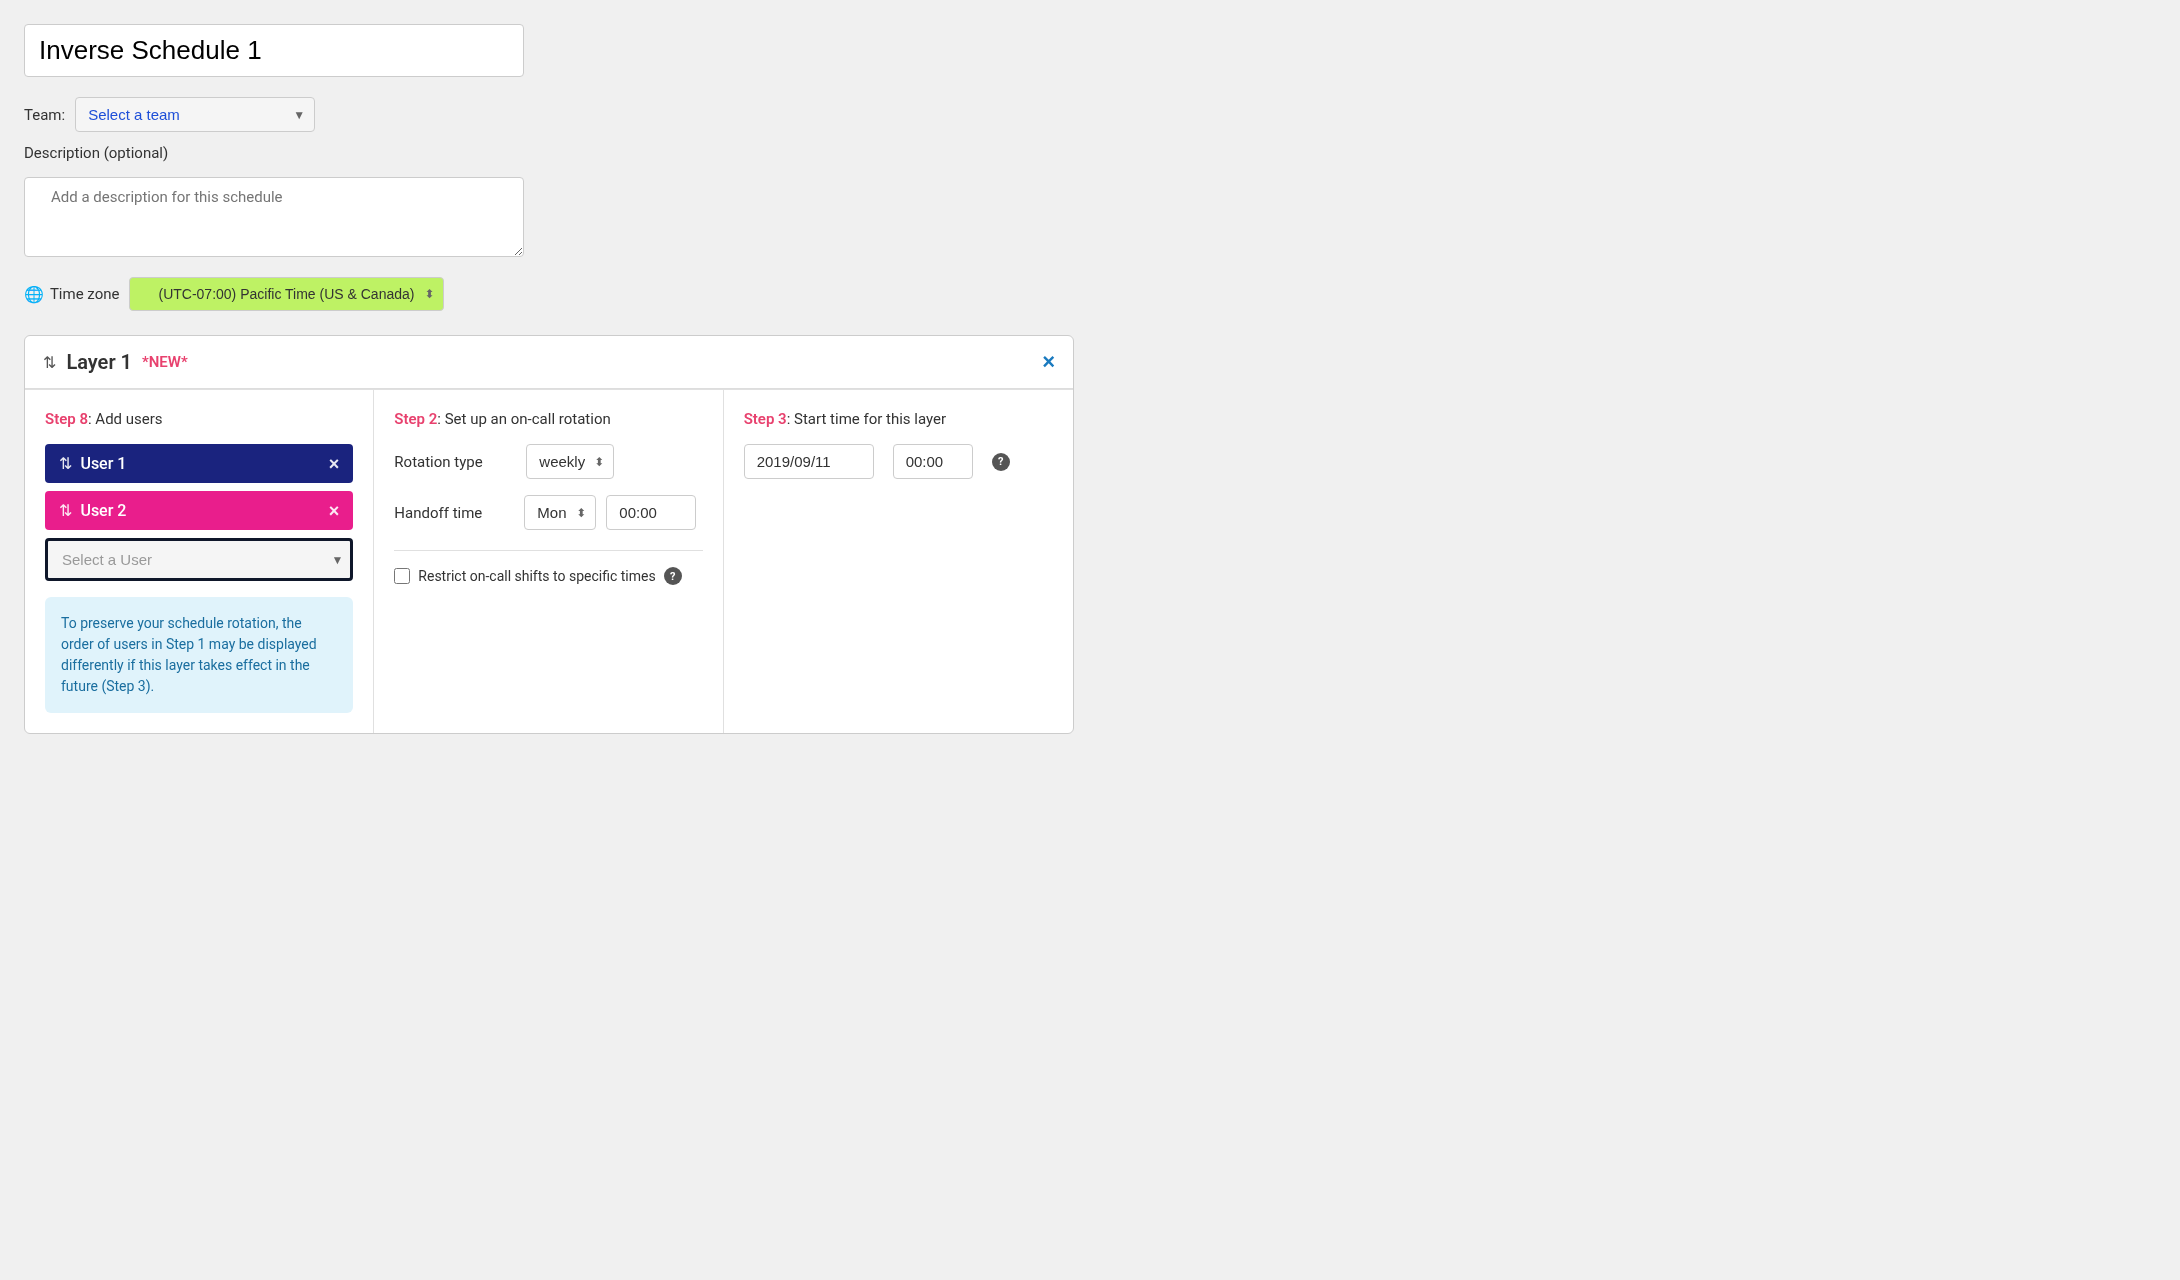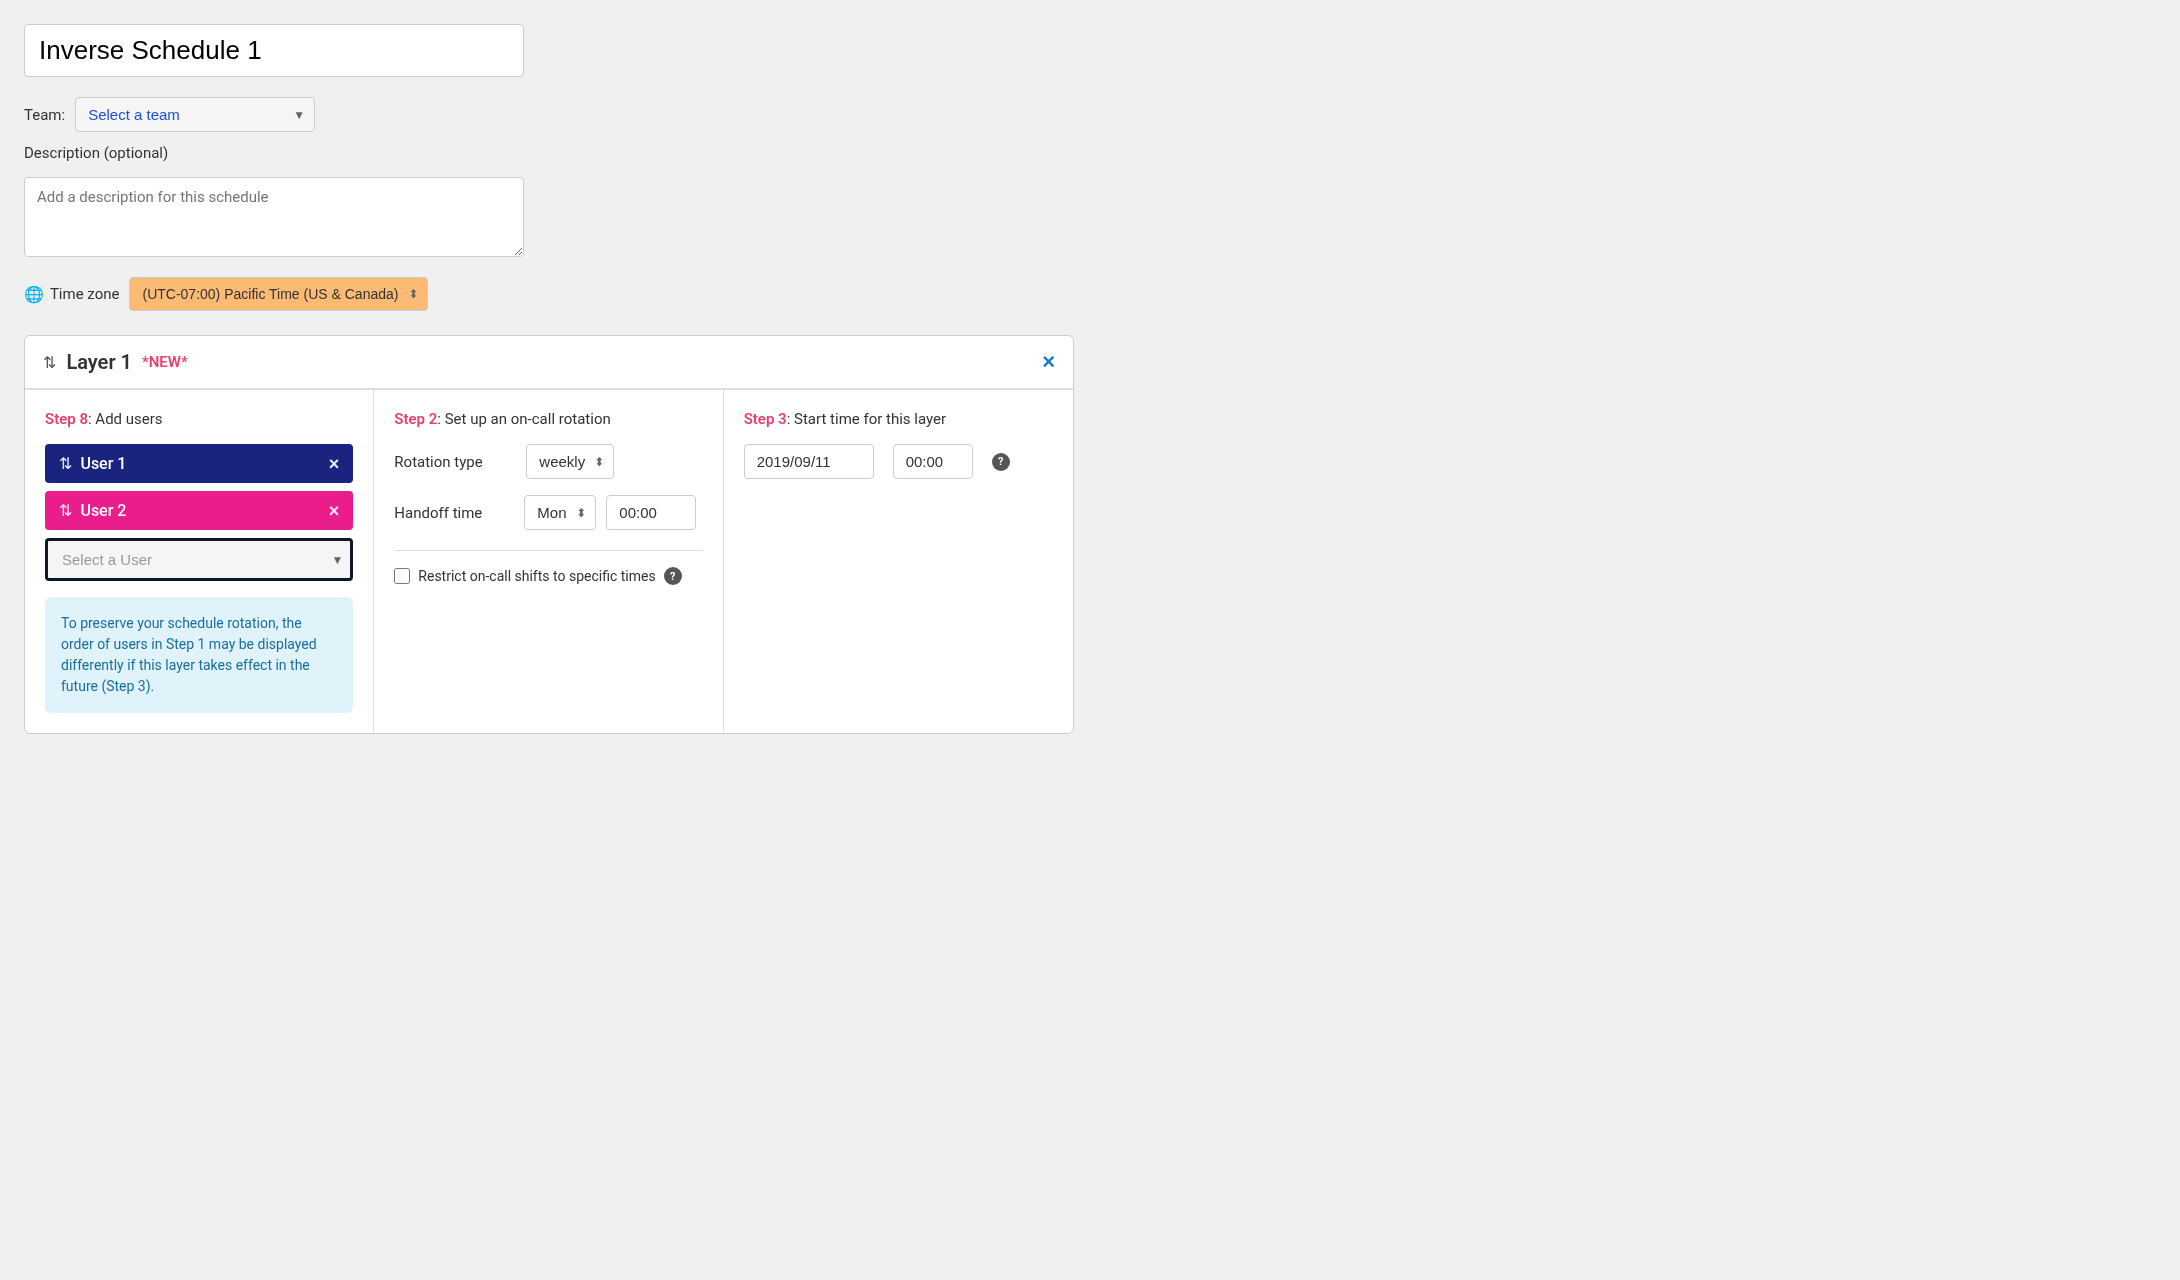--- a/index.html
+++ b/index.html
@@ -64,21 +64,21 @@
       font-size: 15px;
       color: #333;
       margin-bottom: 15px;
       display: block;
     }
     .description-textarea {
       width: 500px;
       height: 80px;
       border: 1px solid #ccc;
       border-radius: 4px;
-      padding: 10px 12px;
+      padding: 10px 26px;
       font-size: 15px;
       color: #6d28d9;
       resize: vertical;
       background: #fff;
       display: block;
       margin-bottom: 20px;
       font-family: inherit;
     }
     .timezone-row {
       display: flex;
@@ -90,24 +90,24 @@
       font-size: 16px;
     }
     .timezone-label {
       font-size: 15px;
       color: #333;
       margin-right: 10px;
     }
     .timezone-select {
       appearance: none;
       -webkit-appearance: none;
-      background: #fdba74;
-      border: 1px solid #ccc;
-      border-radius: 4px;
-      padding: 8px 28px 8px 12px;
+      background: #bef264;
+      border: 1px solid #ccc;
+      border-radius: 4px;
+      padding: 8px 28px 8px 28px;
       font-size: 14px;
       color: #333;
       cursor: pointer;
     }
     .timezone-wrapper {
       position: relative;
       display: inline-block;
     }
     .layer-card {
       background: #fff;

